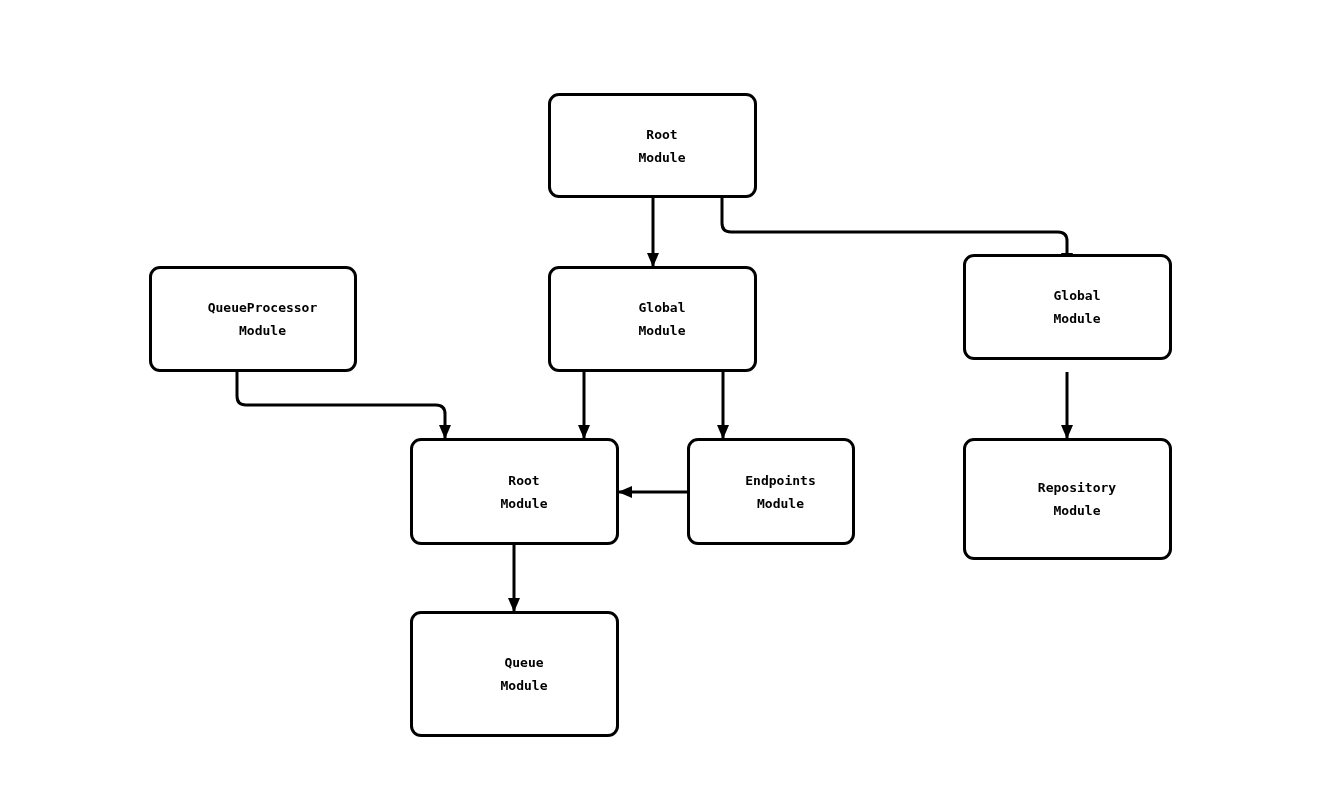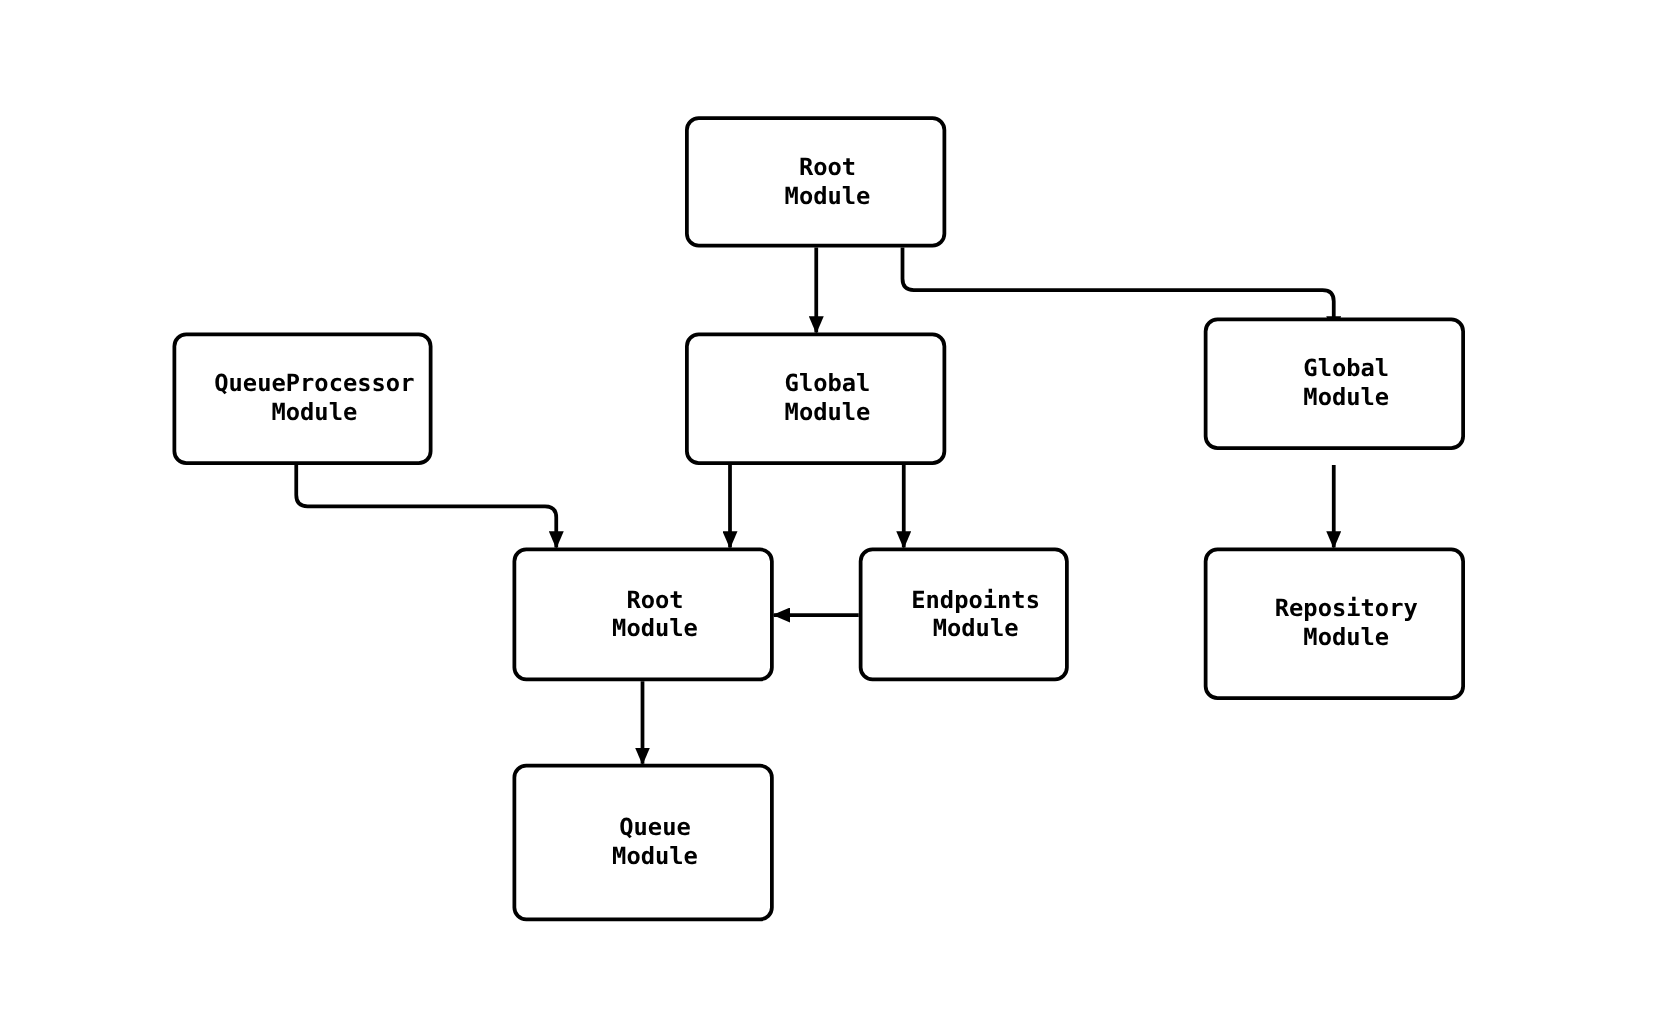--- a/index.html
+++ b/index.html
@@ -46,21 +46,21 @@
     background: var(--nodefill, #ffffff);
     border: 3px solid var(--nodeborder, #000000);
     border-radius: 11px;
     display: flex;
     flex-direction: column;
     align-items: center;
     justify-content: center;
     text-align: center;
     font-family: "DejaVu Sans Mono", "Liberation Mono", monospace;
     font-weight: bold;
-    font-size: 19px;
+    font-size: 13px;
     line-height: 23px;
     color: var(--nodetext, #000000);
     padding-left: 19px;
   }
   .node-line {
     white-space: pre;
   }
 </style>
 </head>
 <body>
@@ -81,21 +81,21 @@
         <path d="M 687 492 L 619 492" class="edge" marker-end="url(#arrow)"></path>
         <path d="M 1067 372 L 1067 438" class="edge" marker-end="url(#arrow)"></path>
         <path d="M 514 545 L 514 611" class="edge" marker-end="url(#arrow)"></path>
       </g>
   </svg>
   <div class="node-layer">
       <div class="node" style="left: 548px; top: 93px; width: 209px; height: 105px;">
         <div class="node-line">Root</div>
         <div class="node-line">Module</div>
       </div>
-      <div class="node" style="left: 138px; top: 266px; width: 208px; height: 106px;">
+      <div class="node" style="left: 149px; top: 266px; width: 208px; height: 106px;">
         <div class="node-line">QueueProcessor</div>
         <div class="node-line">Module</div>
       </div>
       <div class="node" style="left: 548px; top: 266px; width: 209px; height: 106px;">
         <div class="node-line">Global</div>
         <div class="node-line">Module</div>
       </div>
       <div class="node" style="left: 963px; top: 254px; width: 209px; height: 106px;">
         <div class="node-line">Global</div>
         <div class="node-line">Module</div>

